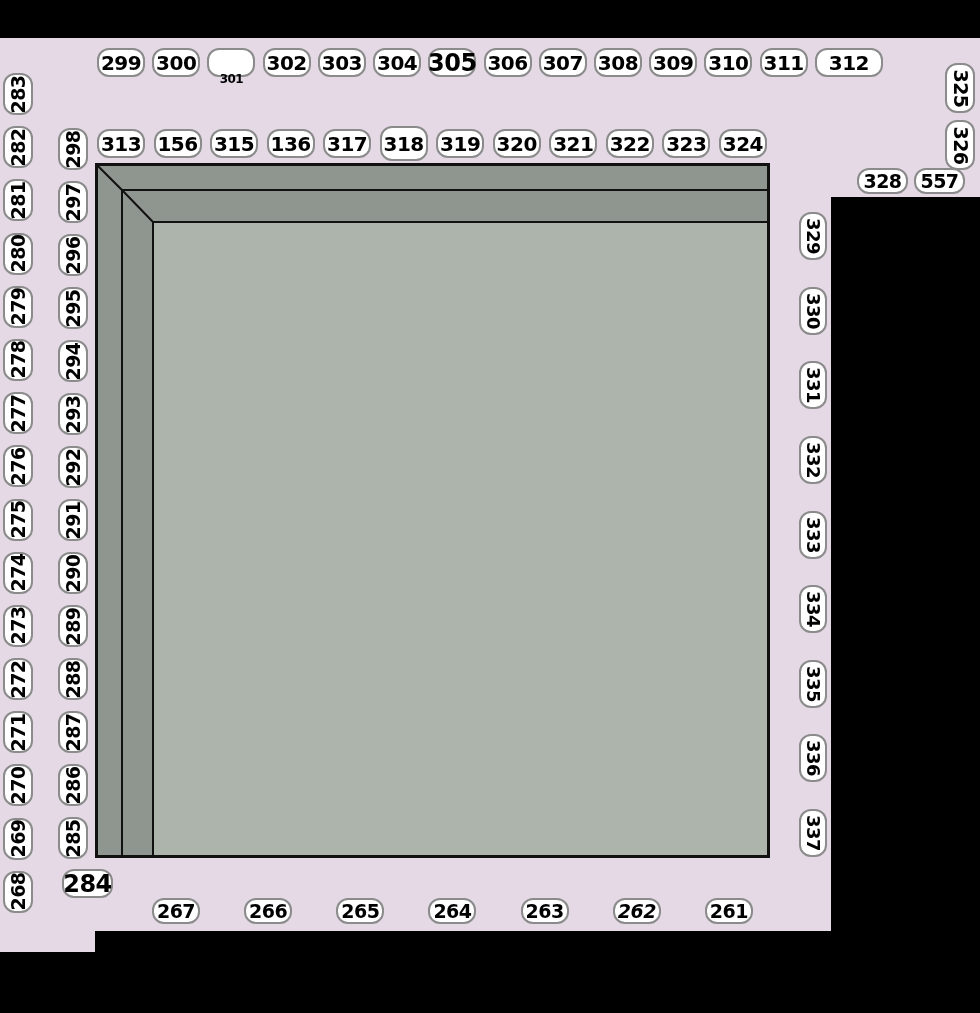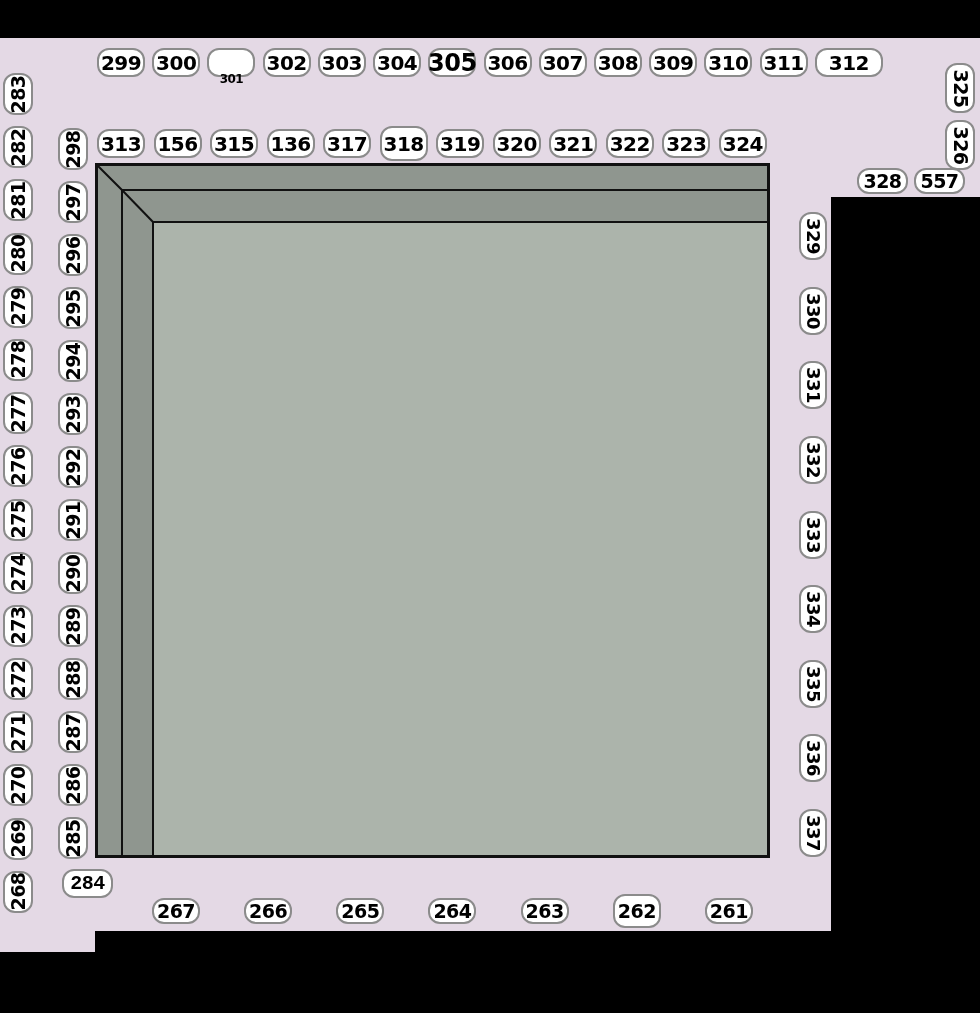--- a/index.html
+++ b/index.html
@@ -310,40 +310,40 @@
       </div>
       <div class="pill v-pill rot-cw" style="width: 28px; height: 48px;">
         <span style="font-size: 18px;">336</span>
       </div>
       <div class="pill v-pill rot-cw" style="width: 28px; height: 48px;">
         <span style="font-size: 18px;">337</span>
       </div>
     </div>
   <div id="corner-284" class="group row">
       <div class="pill h-pill" style="width: 51px; height: 29px;">
-        <span style="font-size: 20px; font-family: Liberation Mono, monospace;">284</span>
+        <span style="font-size: 24px;">284</span>
       </div>
     </div>
   <div id="row-bottom" class="group row">
       <div class="pill h-pill" style="width: 48px; height: 26px;">
         <span style="font-size: 19px;">267</span>
       </div>
       <div class="pill h-pill" style="width: 48px; height: 26px;">
         <span style="font-size: 19px;">266</span>
       </div>
       <div class="pill h-pill" style="width: 48px; height: 26px;">
         <span style="font-size: 19px;">265</span>
       </div>
       <div class="pill h-pill" style="width: 48px; height: 26px;">
         <span style="font-size: 19px;">264</span>
       </div>
       <div class="pill h-pill" style="width: 48px; height: 26px;">
         <span style="font-size: 19px;">263</span>
       </div>
-      <div class="pill h-pill" style="width: 48px; height: 34px;">
+      <div class="pill h-pill" style="width: 48px; height: 26px; font-style: italic;">
         <span style="font-size: 19px;">262</span>
       </div>
       <div class="pill h-pill" style="width: 48px; height: 26px;">
         <span style="font-size: 19px;">261</span>
       </div>
     </div>
 
 </div>
 
 </body></html>

